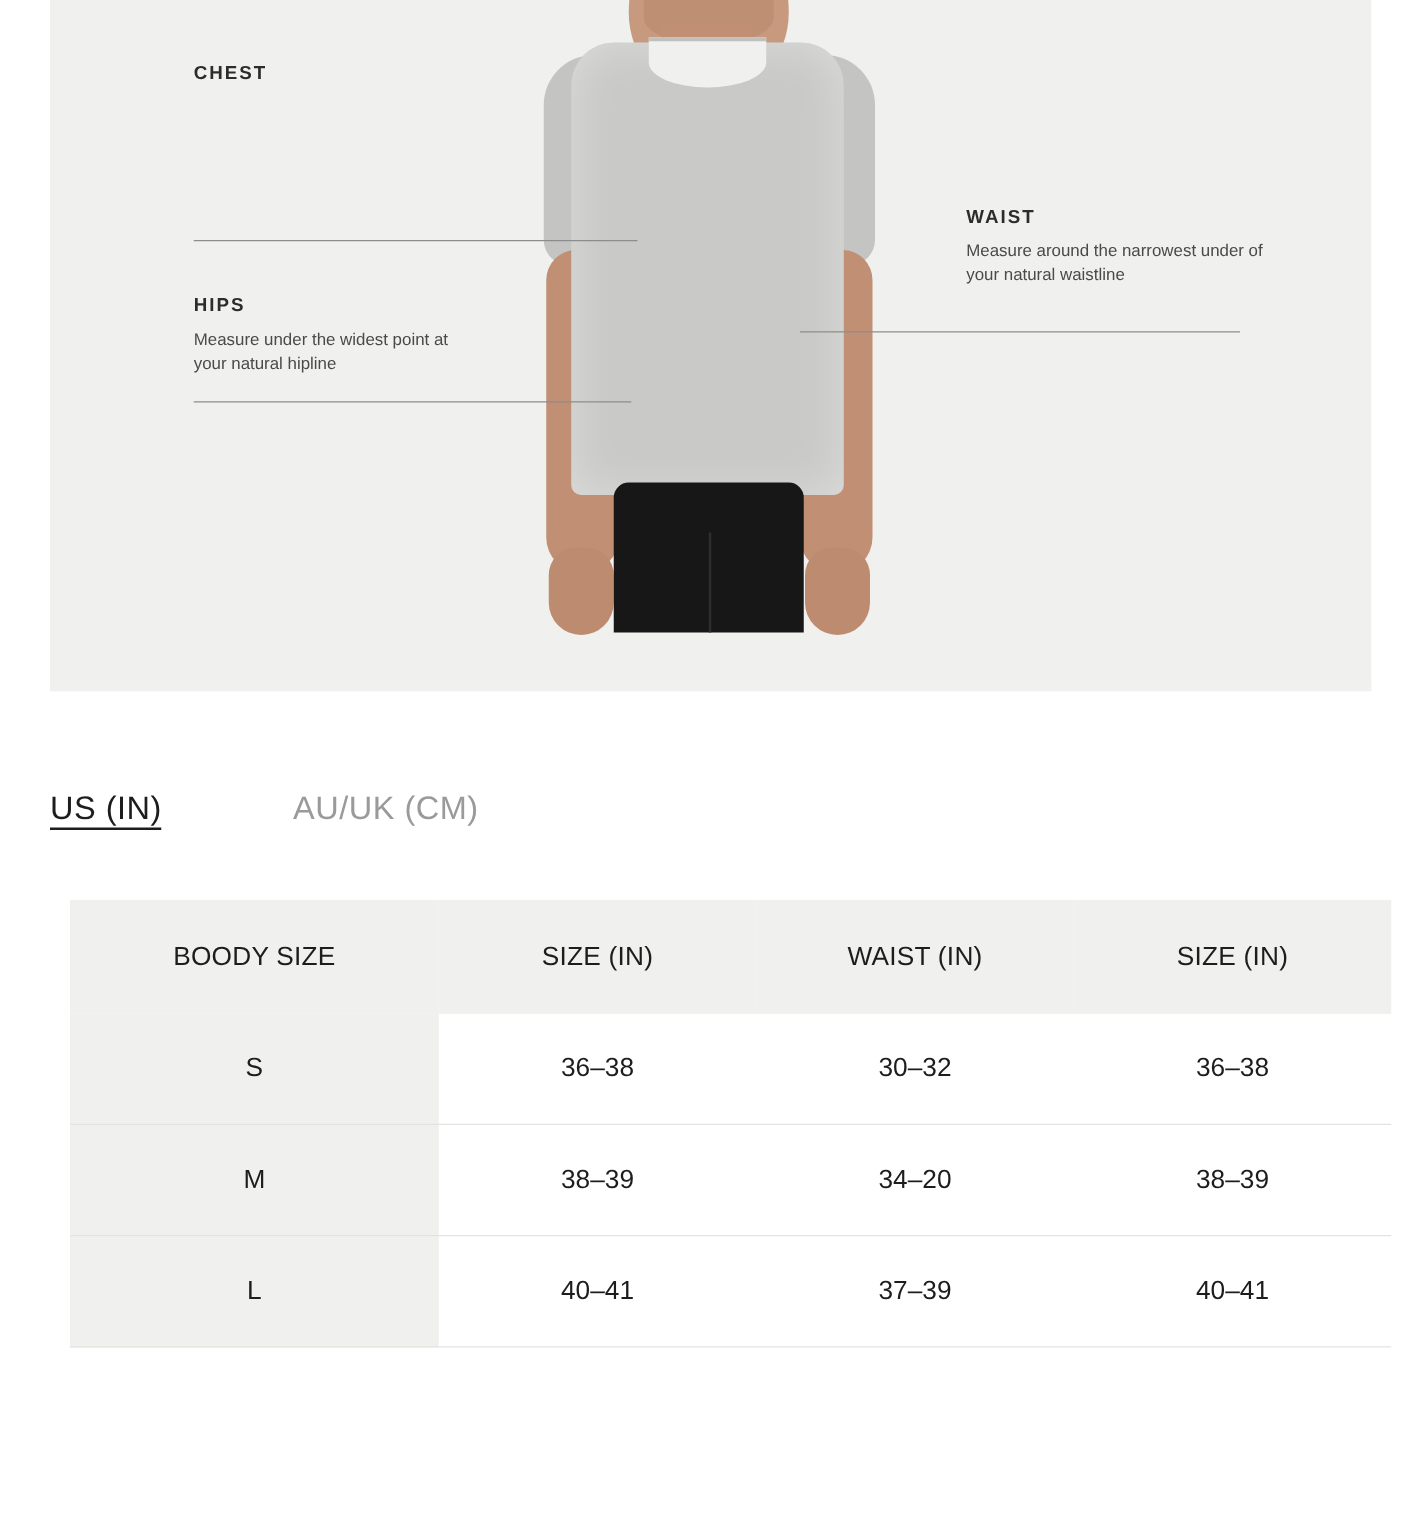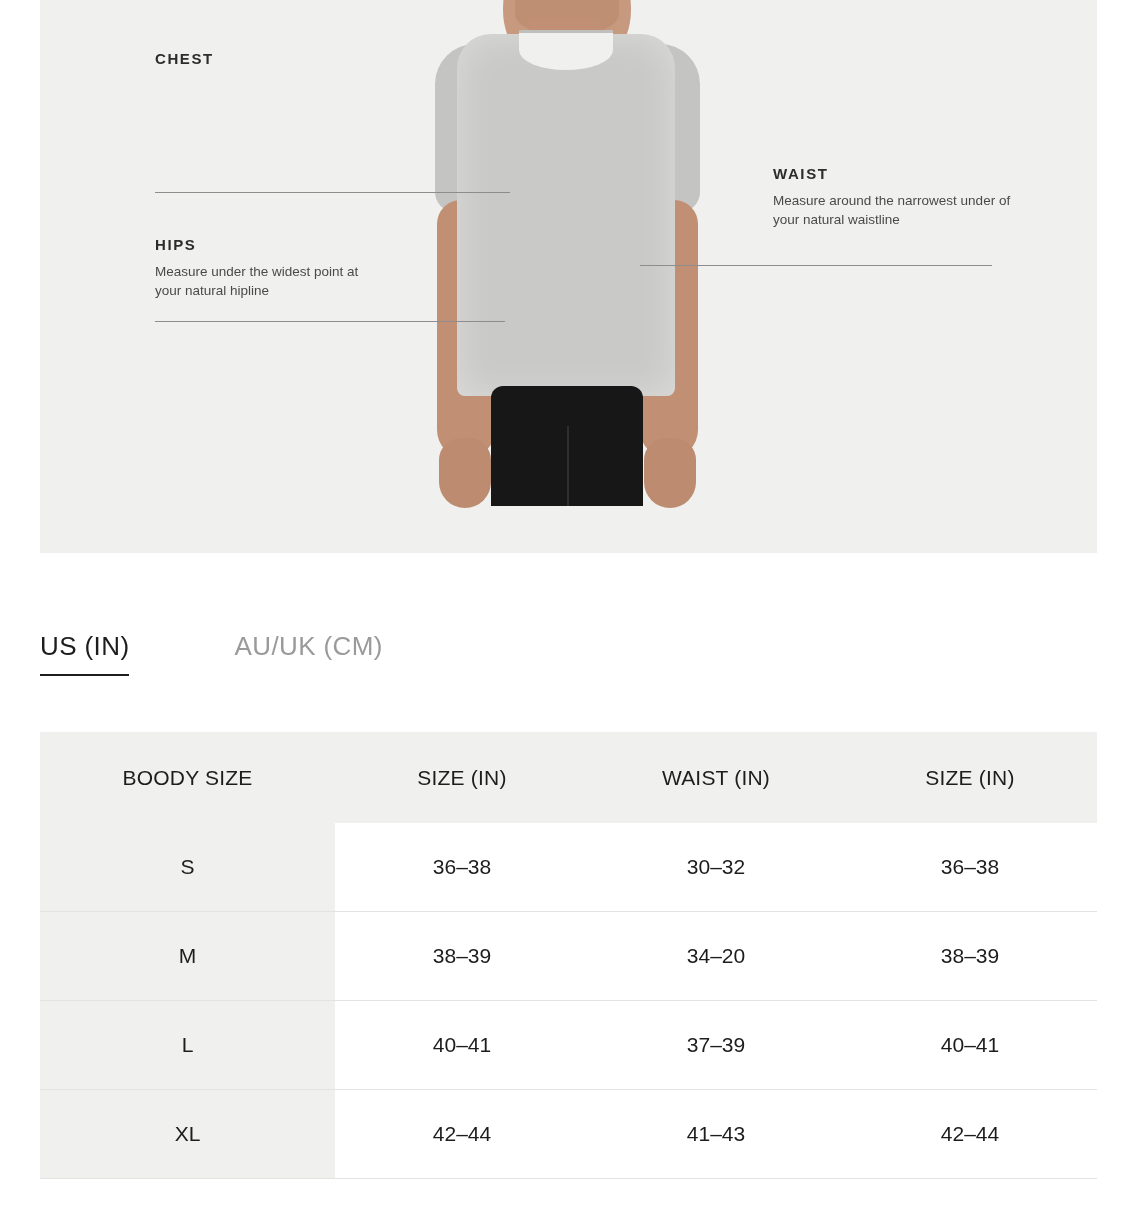--- a/index.html
+++ b/index.html
@@ -168,32 +168,31 @@
     margin: 0 40px;
     padding-top: 78px;
     display: flex;
     align-items: flex-end;
     gap: 105px;
   }
   .tab {
     font-size: 26px;
     letter-spacing: .4px;
     color: #9a9a9a;
-    padding-bottom: 12px;
     cursor: pointer;
     border-bottom: 2px solid transparent;
   }
   .tab.active {
     color: #1d1d1d;
     border-bottom: 2px solid #1d1d1d;
   }
 
   
   .table-wrap {
-    margin: 56px 40px 0 40px;
+    margin: 56px 40px 0 56px;
     width: 1057px;
   }
   table {
     width: 100%;
     border-collapse: collapse;
     table-layout: fixed;
   }
   thead th {
     background: #f0f0ee;
     font-size: 21px;
@@ -293,21 +292,15 @@
         <td>38–39</td>
         <td>34–20</td>
         <td>38–39</td>
       </tr>
       <tr>
         <td class="size-col">L</td>
         <td>40–41</td>
         <td>37–39</td>
         <td>40–41</td>
       </tr>
-      <tr>
-        <td class="size-col">XL</td>
-        <td>42–44</td>
-        <td>41–43</td>
-        <td>42–44</td>
-      </tr>
     </tbody>
   </table>
 </div>
 
 </body></html>

